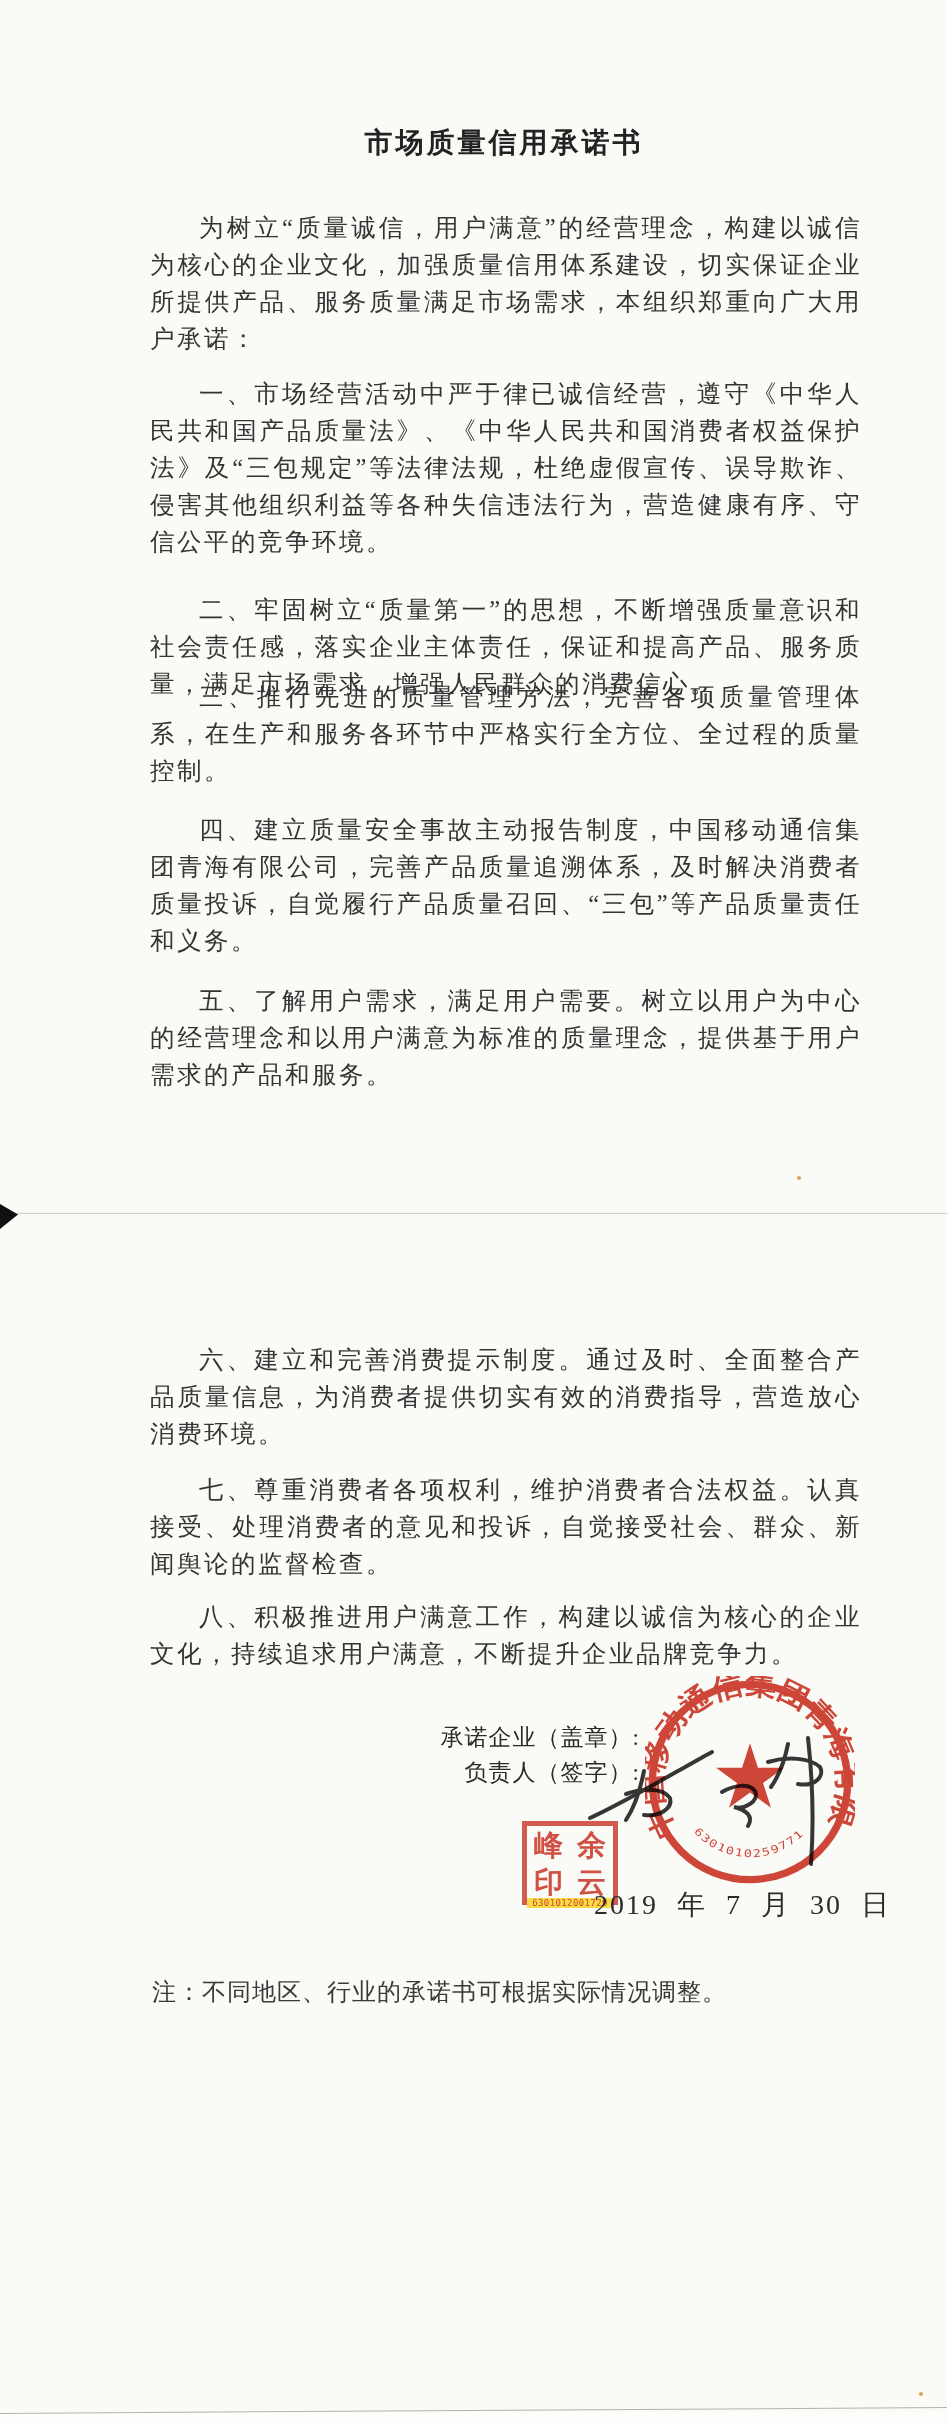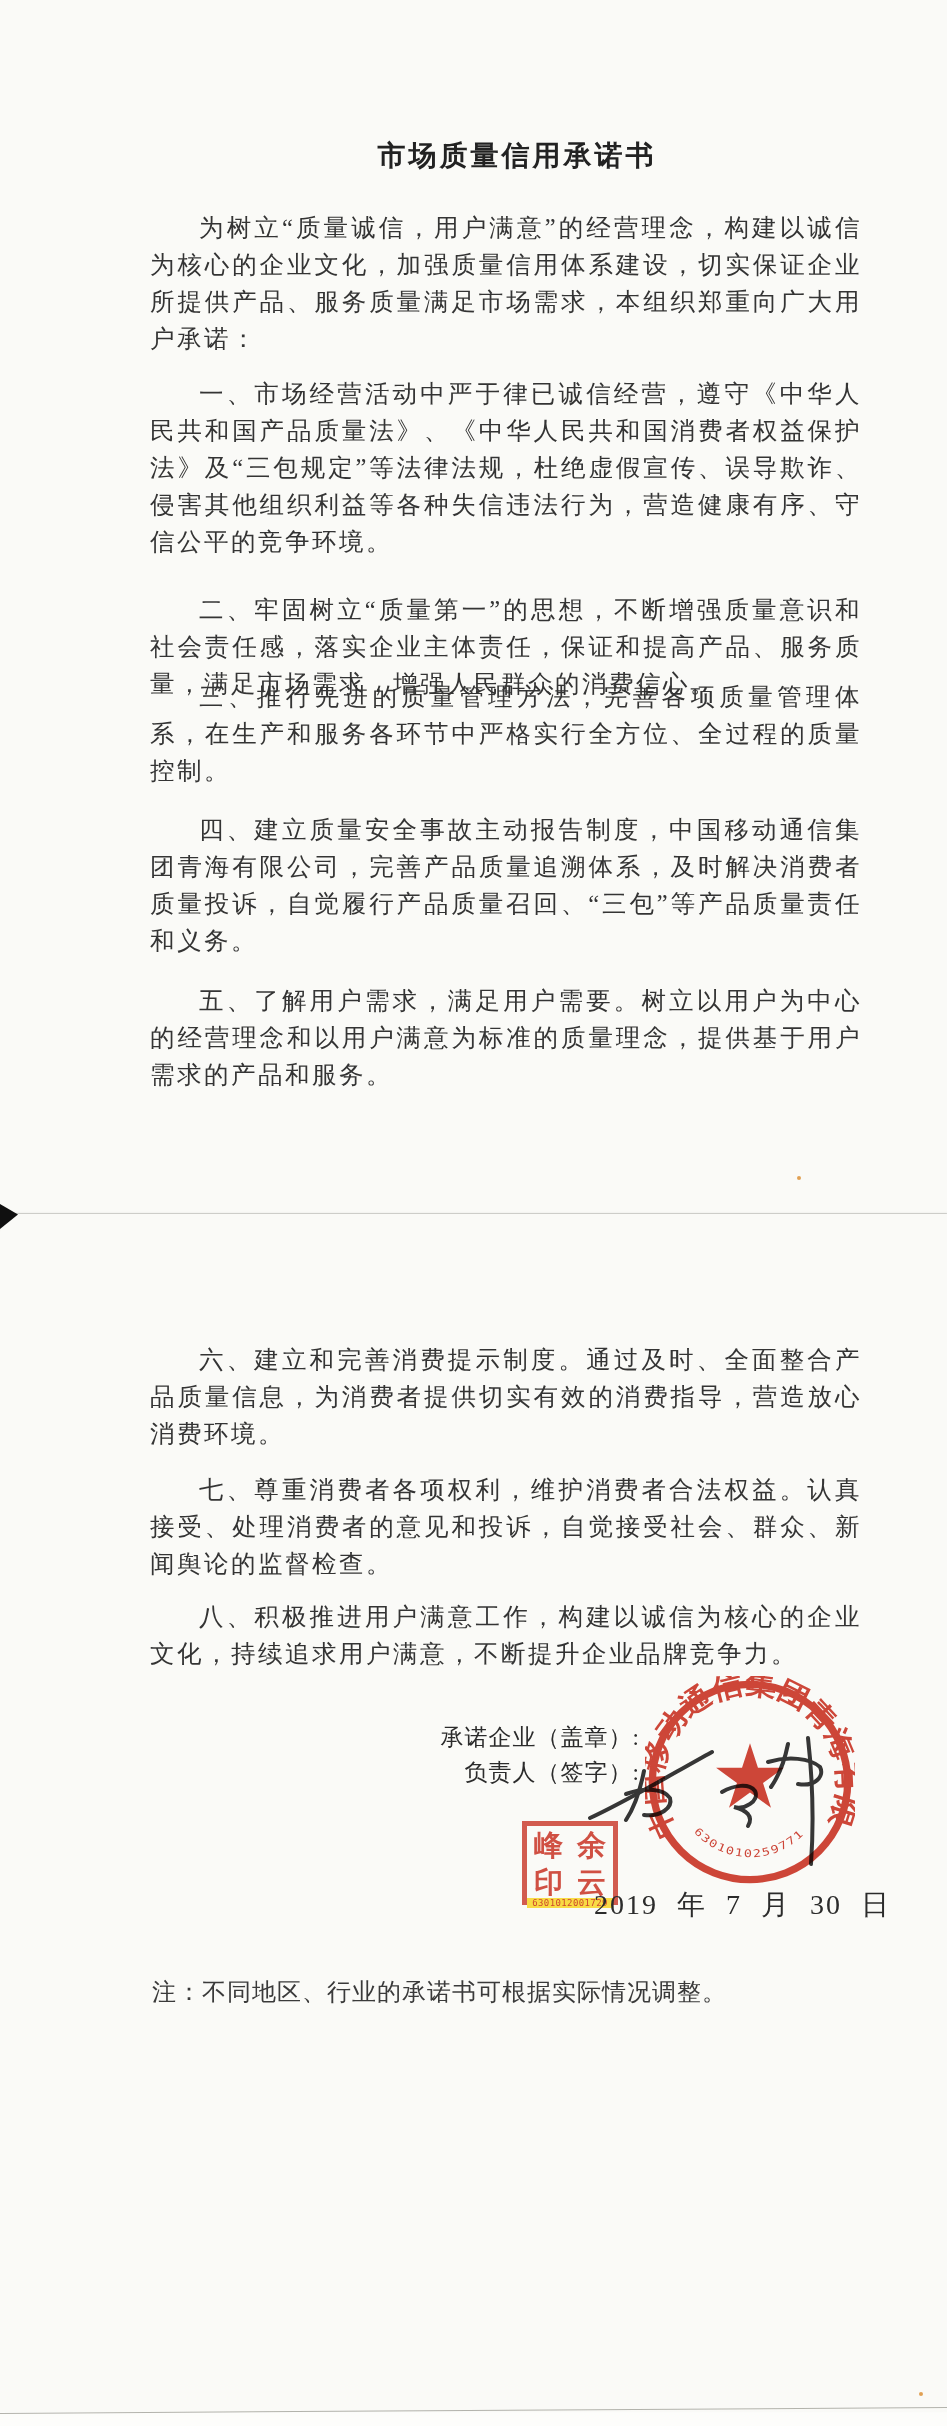--- a/index.html
+++ b/index.html
@@ -72,21 +72,21 @@
   .sr{position:absolute;width:1px;height:1px;overflow:hidden;opacity:0;}
 </style>
 </head>
 <body>
 
 <div class="page" id="page1">
   <div class="doc-title"></div>
 </div>
 <div class="page" id="page2"></div>
 
-<h1 class="doc-title" style="margin:13px;">市场质量信用承诺书</h1>
+<h1 class="doc-title" style="margin:0;">市场质量信用承诺书</h1>
 
 <p class="para" style="top:190px">为树立“质量诚信，用户满意”的经营理念，构建以诚信为核心的企业文化，加强质量信用体系建设，切实保证企业所提供产品、服务质量满足市场需求，本组织郑重向广大用户承诺：</p>
 <p class="para" style="top:356px">一、市场经营活动中严于律已诚信经营，遵守《中华人民共和国产品质量法》、《中华人民共和国消费者权益保护法》及“三包规定”等法律法规，杜绝虚假宣传、误导欺诈、侵害其他组织利益等各种失信违法行为，营造健康有序、守信公平的竞争环境。</p>
 <p class="para" style="top:572px">二、牢固树立“质量第一”的思想，不断增强质量意识和社会责任感，落实企业主体责任，保证和提高产品、服务质量，满足市场需求，增强人民群众的消费信心。</p>
 <p class="para" style="top:659px">三、推行先进的质量管理方法，完善各项质量管理体系，在生产和服务各环节中严格实行全方位、全过程的质量控制。</p>
 <p class="para" style="top:792px">四、建立质量安全事故主动报告制度，中国移动通信集团青海有限公司，完善产品质量追溯体系，及时解决消费者质量投诉，自觉履行产品质量召回、“三包”等产品质量责任和义务。</p>
 <p class="para" style="top:963px">五、了解用户需求，满足用户需要。树立以用户为中心的经营理念和以用户满意为标准的质量理念，提供基于用户需求的产品和服务。</p>
 <p class="para" style="top:1322px">六、建立和完善消费提示制度。通过及时、全面整合产品质量信息，为消费者提供切实有效的消费指导，营造放心消费环境。</p>
 <p class="para" style="top:1452px">七、尊重消费者各项权利，维护消费者合法权益。认真接受、处理消费者的意见和投诉，自觉接受社会、群众、新闻舆论的监督检查。</p>
 <p class="para" style="top:1579px">八、积极推进用户满意工作，构建以诚信为核心的企业文化，持续追求用户满意，不断提升企业品牌竞争力。</p>

